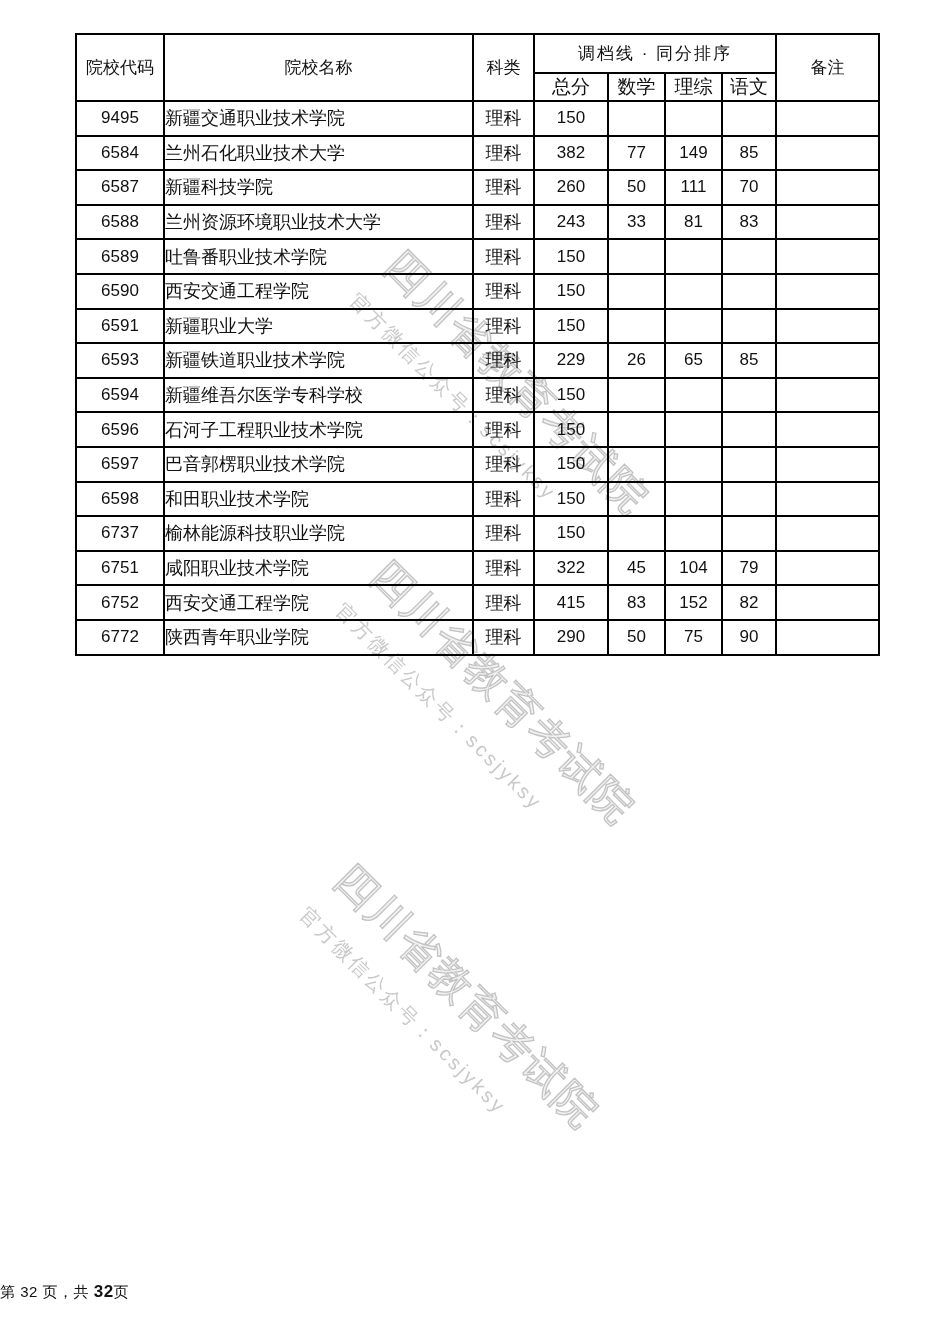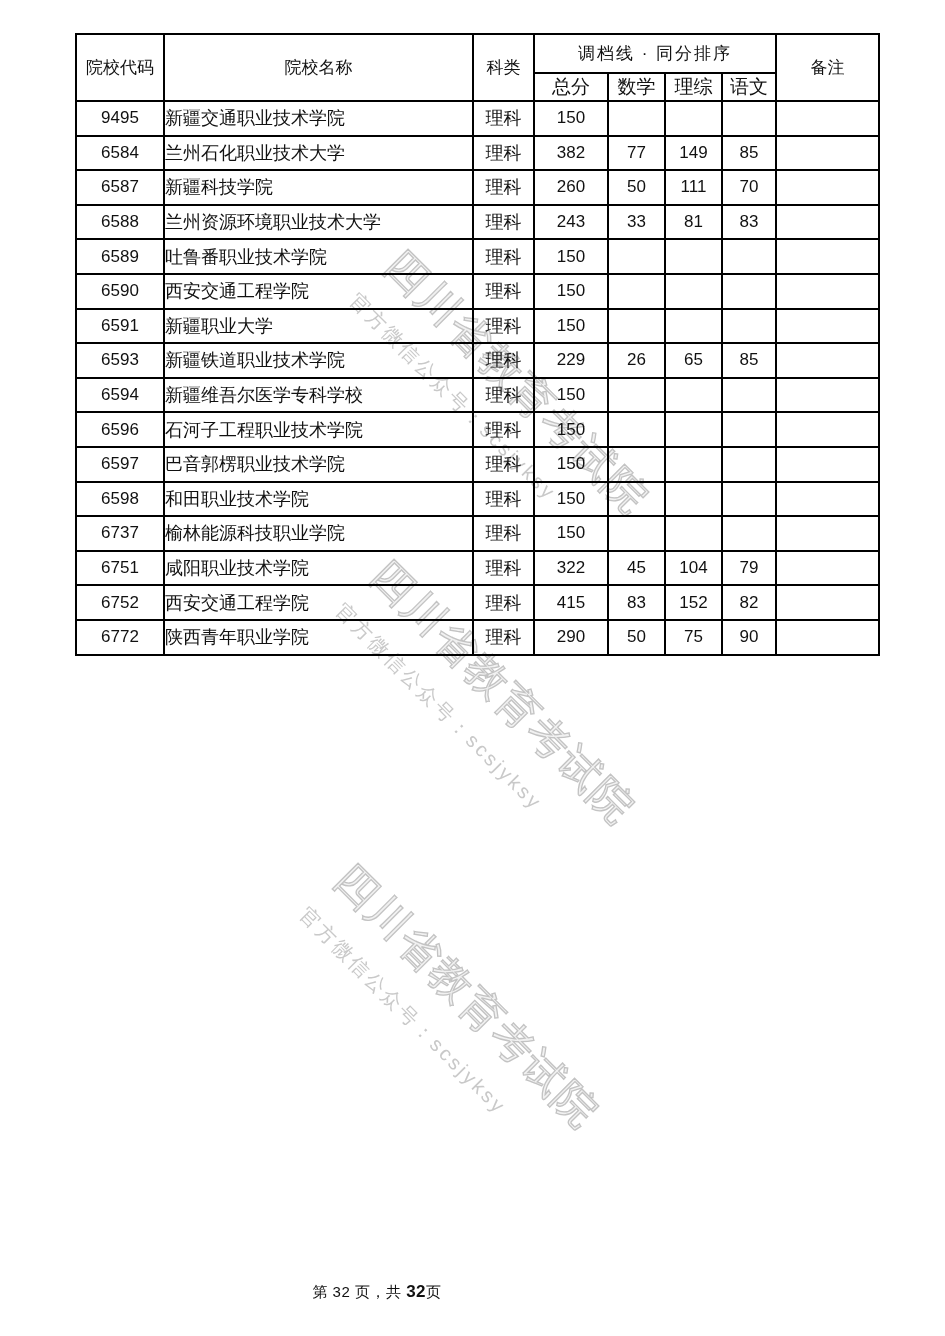--- a/index.html
+++ b/index.html
@@ -65,21 +65,21 @@
     padding-left:0;
     font-size:18px;
   }
   .score-table td.category-cell{font-size:18px;margin-left:12px;}
 
   
   .footer{
     position:absolute;
     left:0;top:1282px;
     width:754px;
-    text-align:center;
+    text-align:left;
     font-size:15px;
     letter-spacing:0.5px;
     z-index:2;
     color:#111111;
   }
   .footer .b{font-weight:bold;font-size:17px;}
 </style>
 </head>
 <body>
 

